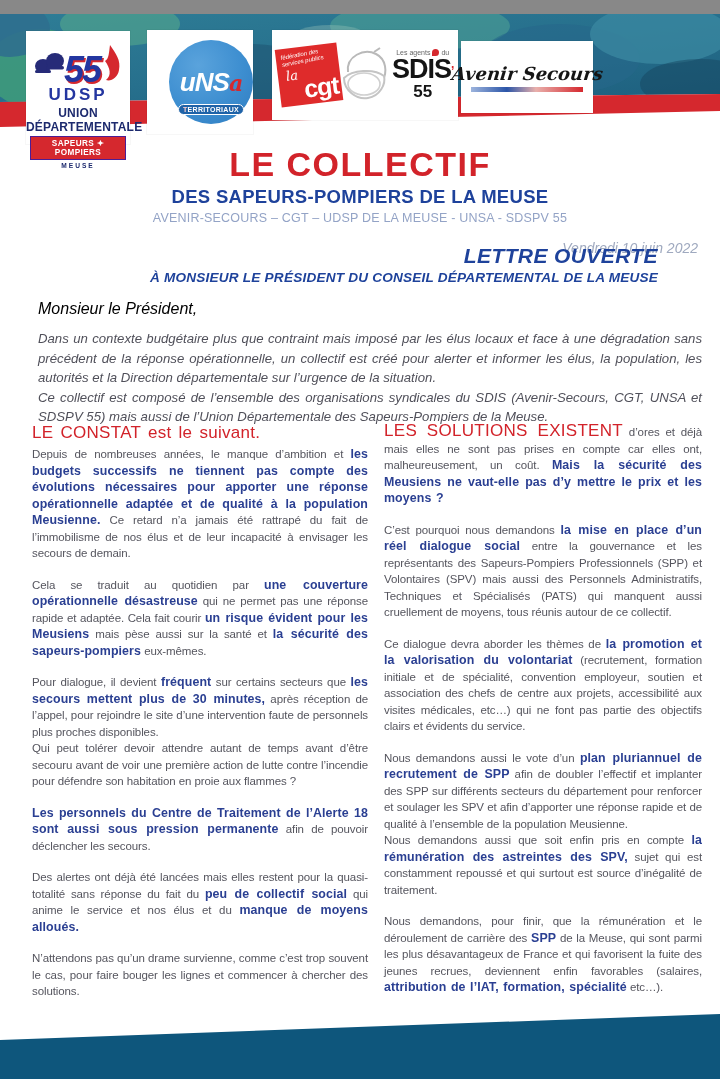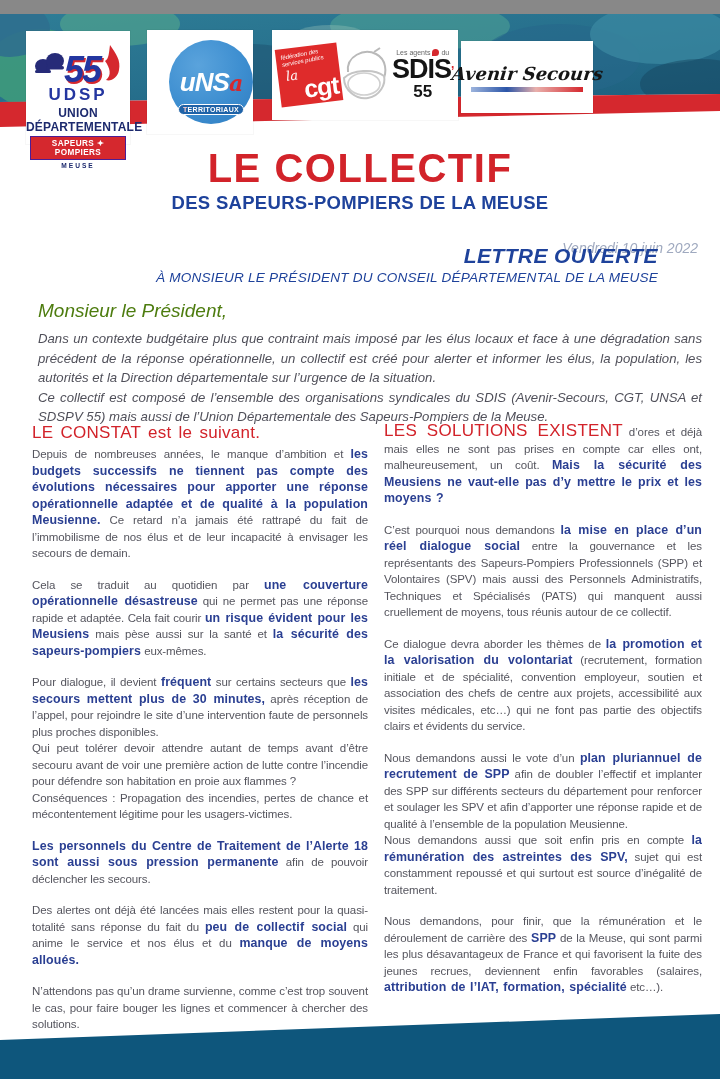--- a/index.html
+++ b/index.html
@@ -60,29 +60,29 @@
   .sdis-drop{color:#d5282e;font-size:12px;vertical-align:super;}
   
   .card-avenir{left:461px;top:27px;width:132px;height:72px;display:flex;flex-direction:column;
                align-items:center;justify-content:center;}
   .avenir-name{font-family:"DejaVu Serif",serif;font-style:italic;font-weight:bold;
                font-size:18px;color:#151515;white-space:nowrap;transform:skewX(-6deg);}
   .avenir-underline{width:112px;height:5px;margin-top:3px;
     background:linear-gradient(to right,#9db4dd 0%,#2b55a8 32%,#e9b0ac 58%,#d5282e 100%);}
   
   .title-block{position:absolute;top:133px;left:0;width:720px;text-align:center;}
-  .main-title{font-size:40px;font-weight:bold;color:var(--accent_red);letter-spacing:1.5px;line-height:1.05;}
+  .main-title{font-size:34px;font-weight:bold;color:var(--accent_red);letter-spacing:1.5px;line-height:1.05;}
   .sub-title{font-size:18.5px;font-weight:bold;color:var(--accent_blue);letter-spacing:0.3px;margin-top:3px;}
   .orgs-line{font-size:12.5px;color:var(--muted_blue);letter-spacing:0.2px;margin-top:3px;}
   
   .date{position:absolute;top:226px;right:22px;font-size:14px;font-style:italic;color:var(--date_gray);}
   .letter-head{position:absolute;top:230px;left:38px;width:620px;color:var(--accent_blue);text-align:right;}
   .letter-title{font-size:21px;font-weight:bold;font-style:italic;letter-spacing:0.4px;line-height:1.1;}
-  .letter-subtitle{font-size:13.6px;font-weight:normal;font-style:italic;margin-top:3px;letter-spacing:0.2px;}
-  .salutation{position:absolute;top:286px;left:38px;font-size:19px;font-style:italic;color:#4d7c0f;}
+  .letter-subtitle{font-size:13.6px;font-weight:bold;font-style:italic;margin-top:3px;letter-spacing:0.2px;}
+  .salutation{position:absolute;top:286px;left:38px;font-size:16px;font-style:italic;color:#000000;}
   .intro{position:absolute;top:315px;left:38px;width:664px;font-size:13.2px;font-style:italic;
          color:#50505a;line-height:19.5px;text-align:justify;}
   
   .columns{position:absolute;top:409px;left:32px;width:670px;display:flex;gap:16px;}
   .col{text-align:justify;font-size:11.5px;line-height:16.5px;letter-spacing:-0.1px;color:var(--body_text);}
   .col-left{width:336px;}
   .col-right{width:318px;}
   .blk-h{margin:0 0 2px 0;line-height:19px;}
   .blk-p{margin-top:15px;}
   .blk-p0{margin-top:0;}
@@ -176,41 +176,41 @@
 
     <div class="logo-card card-avenir">
       <div class="avenir-name">Avenir Secours</div>
       <div class="avenir-underline"></div>
     </div>
   </div>
 
   <div class="title-block">
     <div class="main-title">LE COLLECTIF</div>
     <div class="sub-title">DES SAPEURS-POMPIERS DE LA MEUSE</div>
+    <div class="orgs-line">AVENIR-SECOURS – CGT – UDSP DE LA MEUSE - UNSA - SDSPV 55</div>
   </div>
 
   <div class="date">Vendredi 10 juin 2022</div>
   <div class="letter-head">
     <div class="letter-title">LETTRE OUVERTE</div>
     <div class="letter-subtitle">À MONSIEUR LE PRÉSIDENT DU CONSEIL DÉPARTEMENTAL DE LA MEUSE</div>
   </div>
   <div class="salutation">Monsieur le Président,</div>
   <div class="intro">
     <div>Dans un contexte budgétaire plus que contraint mais imposé par les élus locaux et face à une dégradation sans précédent de la réponse opérationnelle, un collectif est créé pour alerter et informer les élus, la population, les autorités et la Direction départementale sur l’urgence de la situation.</div>
     <div>Ce collectif est composé de l’ensemble des organisations syndicales du SDIS (Avenir-Secours, CGT, UNSA et SDSPV 55) mais aussi de l’Union Départementale des Sapeurs-Pompiers de la Meuse.</div>
   </div>
 
   <div class="columns">
     <div class="col col-left">
         <div class="blk blk-h"><span class="seg-h">LE CONSTAT est le suivant.</span></div>
         <div class="blk blk-p0"><span class="seg-n">Depuis de nombreuses années, le manque d’ambition et </span><span class="seg-b">les budgets successifs ne tiennent pas compte des évolutions nécessaires pour apporter une réponse opérationnelle adaptée et de qualité à la population Meusienne.</span><span class="seg-n"> Ce retard n’a jamais été rattrapé du fait de l’immobilisme de nos élus et de leur incapacité à envisager les secours de demain.</span></div>
         <div class="blk blk-p"><span class="seg-n">Cela se traduit au quotidien par </span><span class="seg-b">une couverture opérationnelle désastreuse</span><span class="seg-n"> qui ne permet pas une réponse rapide et adaptée. Cela fait courir </span><span class="seg-b">un risque évident pour les Meusiens</span><span class="seg-n"> mais pèse aussi sur la santé et </span><span class="seg-b">la sécurité des sapeurs-pompiers</span><span class="seg-n"> eux-mêmes.</span></div>
         <div class="blk blk-p"><span class="seg-n">Pour dialogue, il devient </span><span class="seg-b">fréquent</span><span class="seg-n"> sur certains secteurs que </span><span class="seg-b">les secours mettent plus de 30 minutes,</span><span class="seg-n"> après réception de l’appel, pour rejoindre le site d’une intervention faute de personnels plus proches disponibles.</span></div>
         <div class="blk blk-p0"><span class="seg-n">Qui peut tolérer devoir attendre autant de temps avant d’être secouru avant de voir une première action de lutte contre l’incendie pour défendre son habitation en proie aux flammes ?</span></div>
-        <div class="blk blk-p0"><span class="seg-n">Conséquences : Propagation des incendies, pertes de chance et mécontentement légitime pour les usagers-victimes.</span></div>
         <div class="blk blk-p"><span class="seg-b">Les personnels du Centre de Traitement de l’Alerte 18 sont aussi sous pression permanente</span><span class="seg-n"> afin de pouvoir déclencher les secours.</span></div>
         <div class="blk blk-p"><span class="seg-n">Des alertes ont déjà été lancées mais elles restent pour la quasi-totalité sans réponse du fait du </span><span class="seg-b">peu de collectif social</span><span class="seg-n"> qui anime le service et nos élus et du </span><span class="seg-b">manque de moyens alloués.</span></div>
         <div class="blk blk-p"><span class="seg-n">N’attendons pas qu’un drame survienne, comme c’est trop souvent le cas, pour faire bouger les lignes et commencer à chercher des solutions.</span></div>
       </div>
     <div class="col col-right">
         <div class="blk blk-p0"><span class="seg-h">LES SOLUTIONS EXISTENT</span><span class="seg-n"> d’ores et déjà mais elles ne sont pas prises en compte car elles ont, malheureusement, un coût. </span><span class="seg-b">Mais la sécurité des Meusiens ne vaut-elle pas d’y mettre le prix et les moyens ?</span></div>
         <div class="blk blk-p"><span class="seg-n">C’est pourquoi nous demandons </span><span class="seg-b">la mise en place d’un réel dialogue social</span><span class="seg-n"> entre la gouvernance et les représentants des Sapeurs-Pompiers Professionnels (SPP) et Volontaires (SPV) mais aussi des Personnels Administratifs, Techniques et Spécialisés (PATS) qui manquent aussi cruellement de moyens, tous réunis autour de ce collectif.</span></div>
         <div class="blk blk-p"><span class="seg-n">Ce dialogue devra aborder les thèmes de </span><span class="seg-b">la promotion et la valorisation du volontariat</span><span class="seg-n"> (recrutement, formation initiale et de spécialité, convention employeur, soutien et association des chefs de centre aux projets, accessibilité aux visites médicales, etc…) qui ne font pas partie des objectifs clairs et évidents du service.</span></div>
         <div class="blk blk-p"><span class="seg-n">Nous demandons aussi le vote d’un </span><span class="seg-b">plan pluriannuel de recrutement de SPP</span><span class="seg-n"> afin de doubler l’effectif et implanter des SPP sur différents secteurs du département pour renforcer et soulager les SPV et afin d’apporter une réponse rapide et de qualité à l’ensemble de la population Meusienne.</span></div>
         <div class="blk blk-p0"><span class="seg-n">Nous demandons aussi que soit enfin pris en compte </span><span class="seg-b">la rémunération des astreintes des SPV,</span><span class="seg-n"> sujet qui est constamment repoussé et qui surtout est source d’inégalité de traitement.</span></div>

